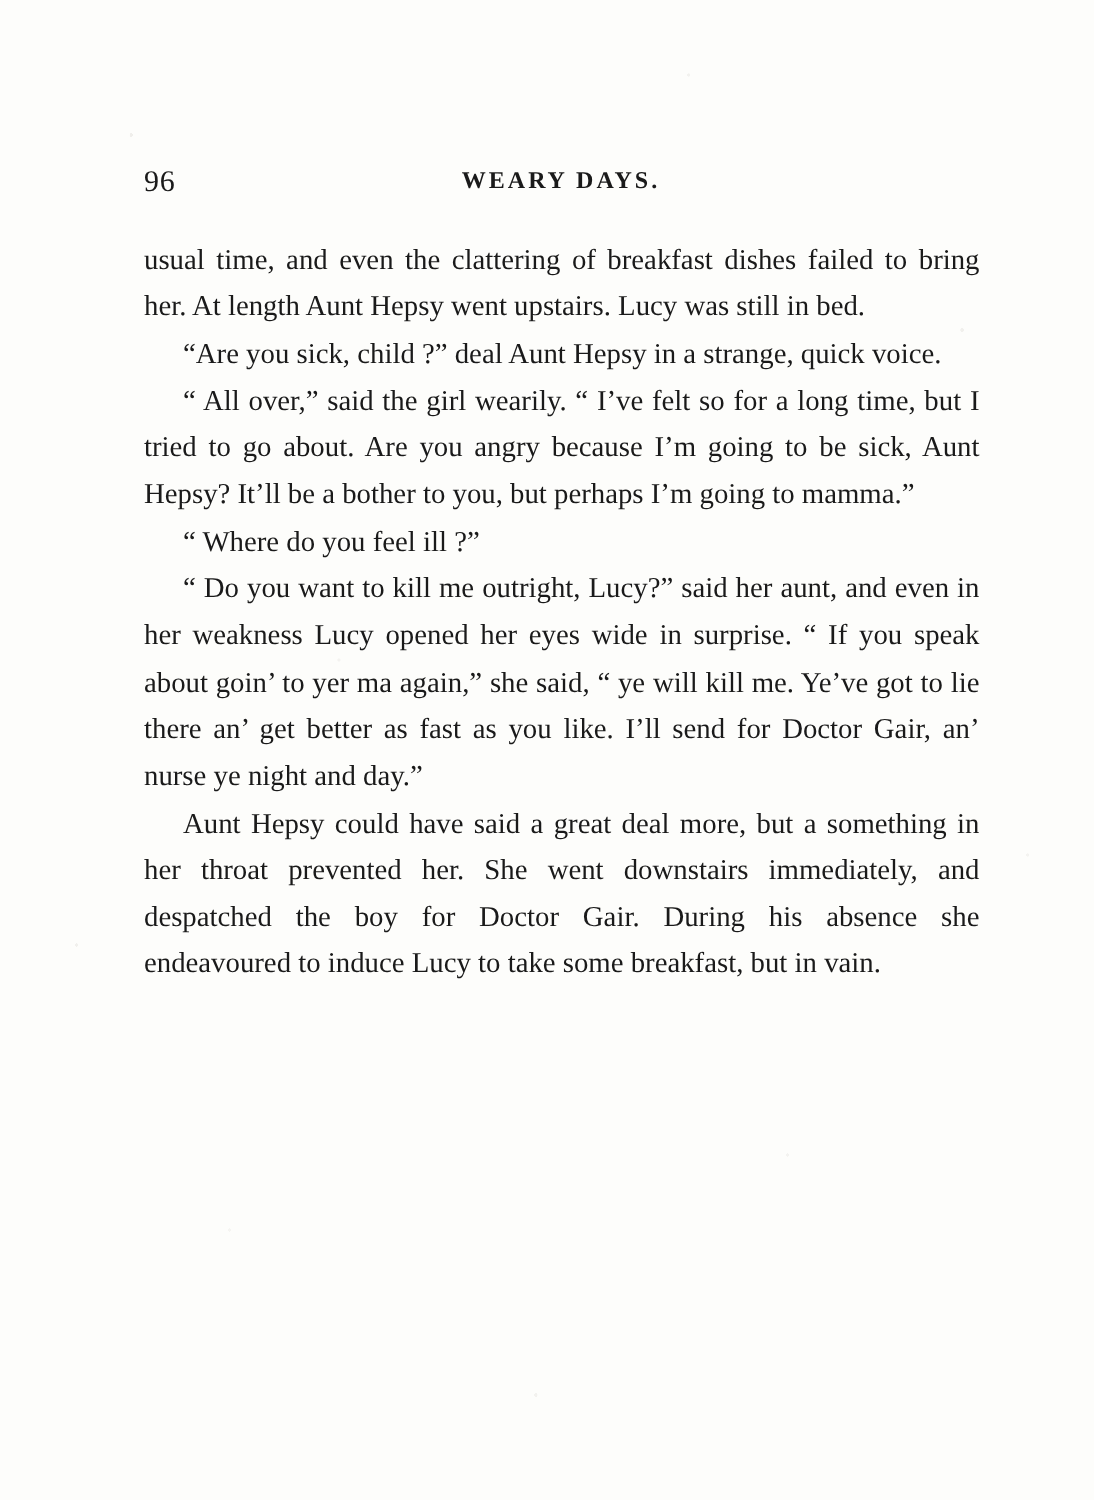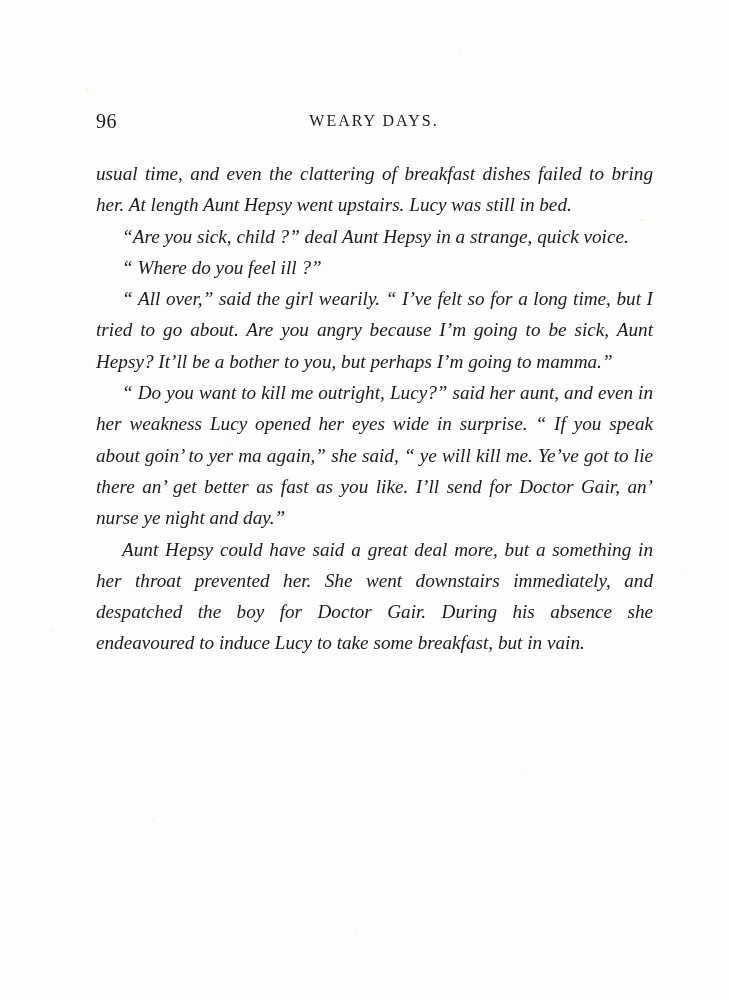--- a/index.html
+++ b/index.html
@@ -55,32 +55,31 @@
     letter-spacing: 0.5px;
   }
   .running-head {
     position: absolute;
     left: 0;
     top: 2px;
     width: 556px;
     text-align: center;
     font-size: 16px;
     letter-spacing: 2.0px;
-    font-weight: 400;
+    font-weight: 700;
   }
   .body-text {
     position: absolute;
     left: 96px;
     top: 158px;
     width: 557px;
     font-size: 19.2px;
     line-height: 31.3px;
     text-align: justify;
     text-justify: inter-word;
-    font-style: italic;
   }
   .body-text p {
     margin: 0;
   }
   .body-text p.indent {
     text-indent: 26px;
   }
   
   .body-text p:last-child {
     text-align: justify;
@@ -94,19 +93,19 @@
   <div class="page-texture"></div>
 
   <div class="header">
     <div class="folio">96</div>
     <div class="running-head">WEARY DAYS.</div>
   </div>
 
   <div class="body-text">
     <p>usual time, and even the clattering of breakfast dishes failed to bring her. At length Aunt Hepsy went upstairs. Lucy was still in bed.</p>
     <p class="indent">“Are you sick, child ?” deal Aunt Hepsy in a strange, quick voice.</p>
+    <p class="indent">“ All over,” said the girl wearily. “ I’ve felt so for a long time, but I tried to go about. Are you angry because I’m going to be sick, Aunt Hepsy? It’ll be a bother to you, but perhaps I’m going to mamma.”</p>
     <p class="indent">“ Where do you feel ill ?”</p>
-    <p class="indent">“ All over,” said the girl wearily. “ I’ve felt so for a long time, but I tried to go about. Are you angry because I’m going to be sick, Aunt Hepsy? It’ll be a bother to you, but perhaps I’m going to mamma.”</p>
     <p class="indent">“ Do you want to kill me outright, Lucy?” said her aunt, and even in her weakness Lucy opened her eyes wide in surprise. “ If you speak about goin’ to yer ma again,” she said, “ ye will kill me. Ye’ve got to lie there an’ get better as fast as you like. I’ll send for Doctor Gair, an’ nurse ye night and day.”</p>
     <p class="indent">Aunt Hepsy could have said a great deal more, but a something in her throat prevented her. She went downstairs immediately, and despatched the boy for Doctor Gair. During his absence she endeavoured to induce Lucy to take some breakfast, but in vain.</p>
   </div>
 
 </div>
 
 </body></html>

